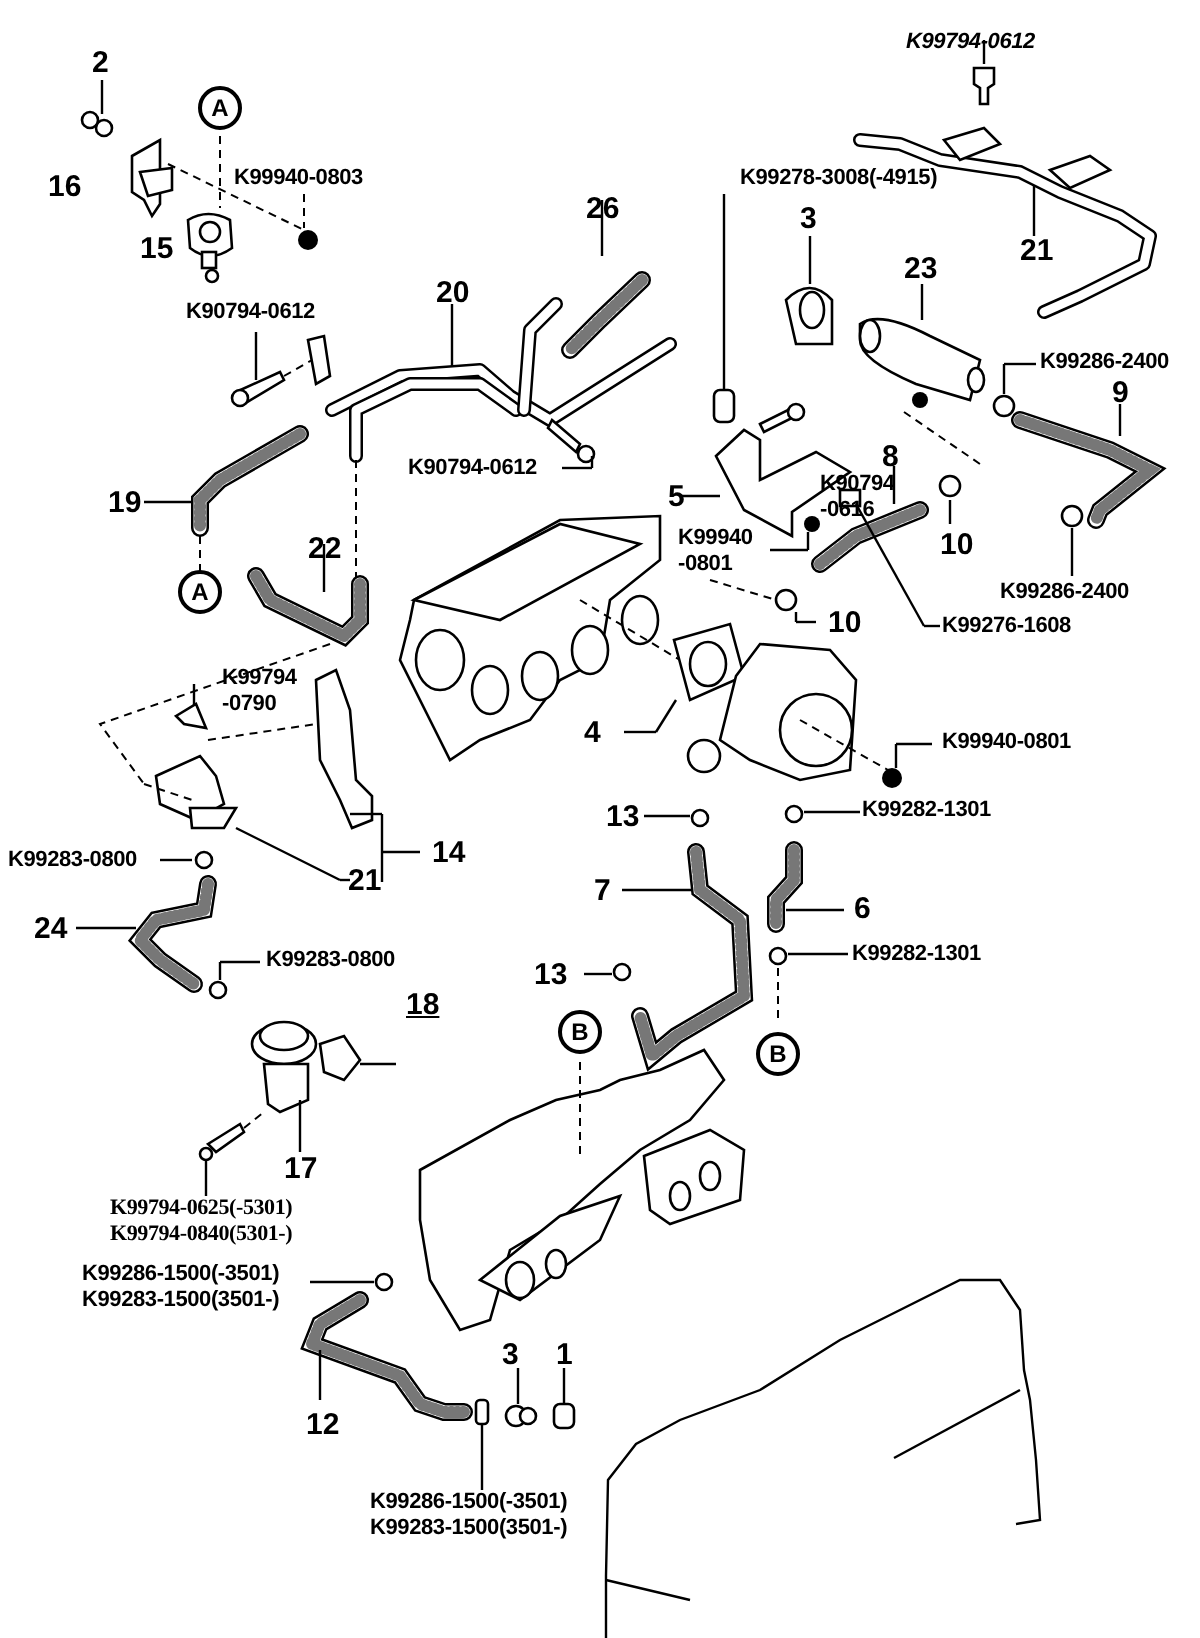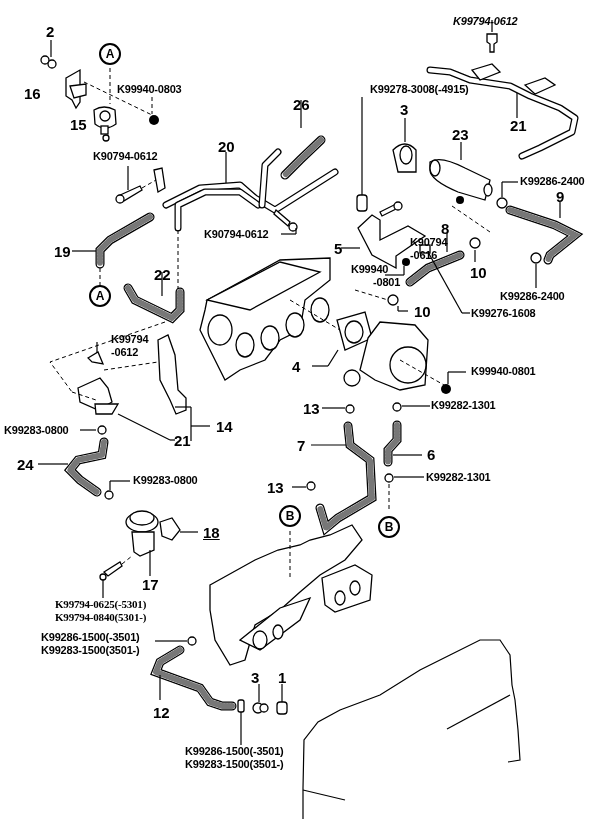--- a/index.html
+++ b/index.html
@@ -339,45 +339,45 @@
 <span class="lbl num" style="left:154px;top:267px;">22</span>
 <span class="lbl num" style="left:414px;top:304px;">10</span>
 <span class="lbl num" style="left:292px;top:359px;">4</span>
 <span class="lbl num" style="left:303px;top:401px;">13</span>
 <span class="lbl num" style="left:216px;top:419px;">14</span>
 <span class="lbl num" style="left:174px;top:433px;">21</span>
 <span class="lbl num" style="left:297px;top:438px;">7</span>
 <span class="lbl num" style="left:427px;top:447px;">6</span>
 <span class="lbl num" style="left:17px;top:457px;">24</span>
 <span class="lbl num" style="left:267px;top:480px;">13</span>
-<span class="lbl num" style="left:203px;top:525px;text-decoration:underline;">18</span>
+<span class="lbl num" style="left:203px;top:495px;text-decoration:underline;">18</span>
 <span class="lbl num" style="left:142px;top:577px;">17</span>
 <span class="lbl num" style="left:251px;top:670px;">3</span>
 <span class="lbl num" style="left:278px;top:670px;">1</span>
 <span class="lbl num" style="left:153px;top:705px;">12</span>
 
 <span class="lbl pn" style="left:453px;top:16px;font-style:italic;">K99794-0612</span>
 <span class="lbl pn" style="left:117px;top:84px;">K99940-0803</span>
 <span class="lbl pn" style="left:326px;top:84px;margin-left:44px;">K99278-3008(-4915)</span>
 <span class="lbl pn" style="left:93px;top:151px;">K90794-0612</span>
 <span class="lbl pn" style="left:520px;top:176px;">K99286-2400</span>
 <span class="lbl pn2" style="left:410px;top:192px;margin-top:44px;">
   <span style="display:block;">K90794</span>
   <span style="display:block;">-0616</span>
 </span>
 <span class="lbl pn" style="left:204px;top:229px;">K90794-0612</span>
 <span class="lbl pn2" style="left:339px;top:263px;">
   <span style="display:block;text-align:center;">K99940</span>
-  <span style="display:block;margin-left:34px;">-0801</span>
+  <span style="display:block;">-0801</span>
 </span>
 <span class="lbl pn" style="left:500px;top:291px;">K99286-2400</span>
 <span class="lbl pn" style="left:471px;top:308px;text-align:right;">K99276-1608</span>
 <span class="lbl pn2" style="left:111px;top:333px;">
   <span style="display:block;">K99794</span>
-  <span style="display:block;">-0612</span>
+  <span style="display:block;">-0790</span>
 </span>
 <span class="lbl pn" style="left:471px;top:366px;">K99940-0801</span>
 <span class="lbl pn" style="left:431px;top:400px;">K99282-1301</span>
 <span class="lbl pn" style="left:4px;top:425px;">K99283-0800</span>
 <span class="lbl pn" style="left:426px;top:472px;">K99282-1301</span>
 <span class="lbl pn" style="left:133px;top:475px;">K99283-0800</span>
 <span class="lbl pn2" style="left:55px;top:598px;font-family:Liberation Serif, serif;">
   <span style="display:block;">K99794-0625(-5301)</span>
   <span style="display:block;">K99794-0840(5301-)</span>
 </span>

